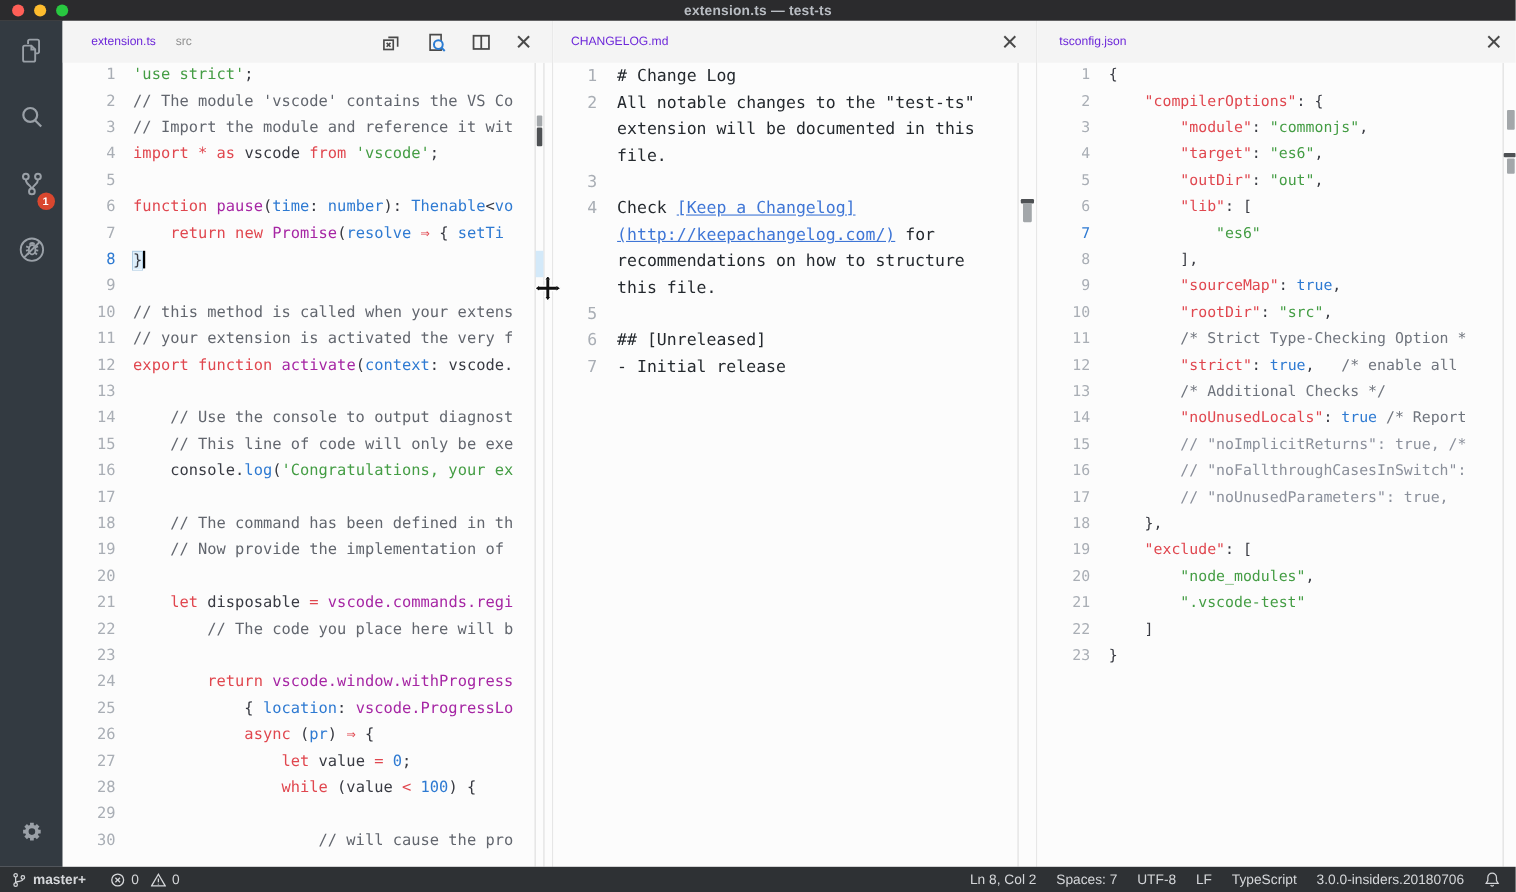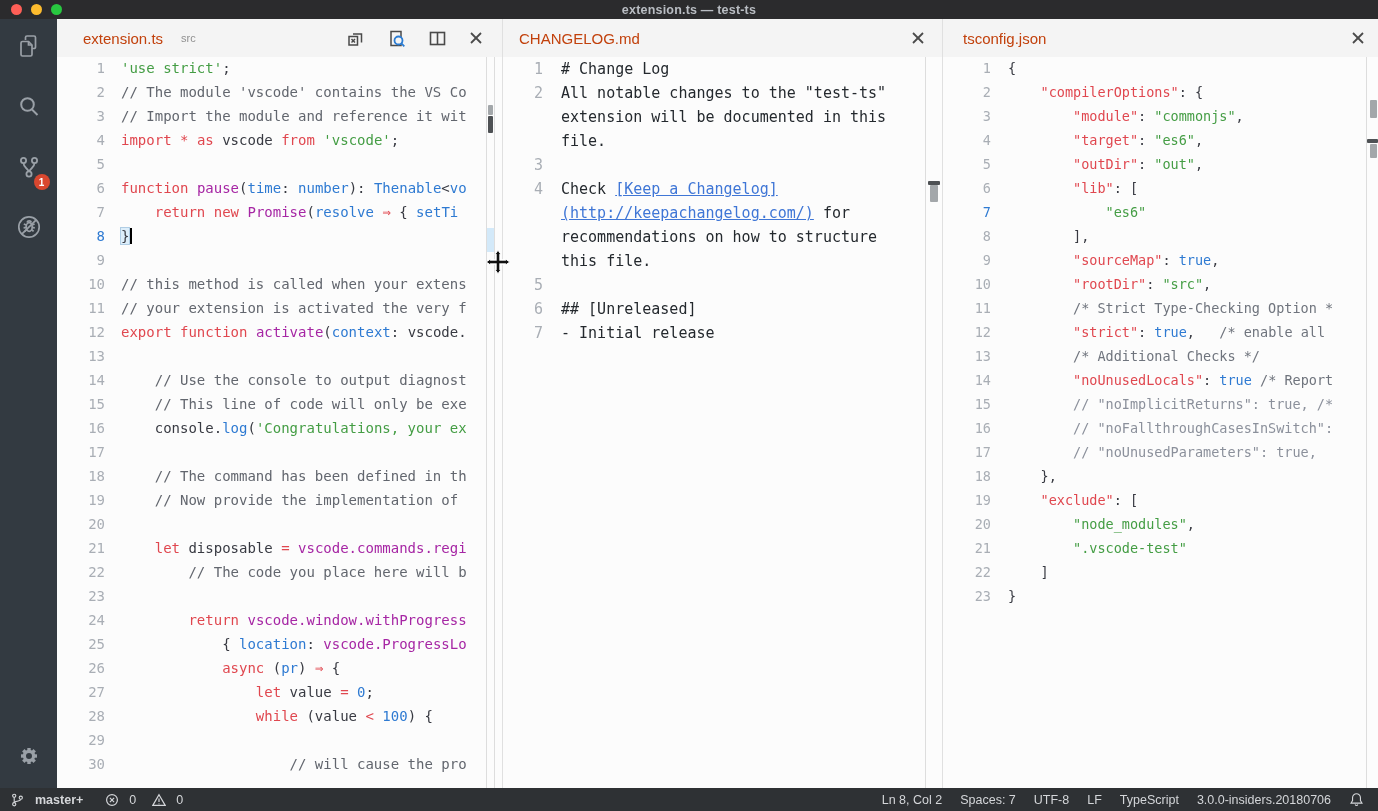--- a/index.html
+++ b/index.html
@@ -31,21 +31,21 @@
   
   .editors{flex:1;display:flex;min-width:0}
   .pane{position:relative;display:flex;flex-direction:column;background:var(--c-editor)}
   .pane-1{width:445px;flex:none;border-right:1px solid #e0e0e0}
   .pane-2{width:439px;flex:none;border-right:1px solid #e0e0e0}
   .pane-3{flex:1;min-width:0}
   .pane-header{height:38px;flex:none;background:var(--c-header);display:flex;align-items:center}
   .pane-1 .pane-header{padding:0 18px 0 26px}
   .pane-2 .pane-header{padding:0 16px 0 16px}
   .pane-3 .pane-header{padding:0 12px 0 20px}
-  .pane-title{font-size:15px;color:#c2410c;white-space:nowrap}
+  .pane-title{font-size:11px;color:#6d28d9;white-space:nowrap}
   .pane-detail{font-size:11px;color:#909090;margin-left:18px}
   .hdr-actions{margin-left:auto;display:flex;align-items:center;gap:20px}
   .hdr-icon{cursor:pointer;display:flex}
   .pane-content{flex:1;position:relative;overflow:hidden;padding-top:3px}
 
   
   .row{display:flex;height:24px;line-height:24px}
   .gutter{flex:none;text-align:right;color:#a9aeb5}
   .gutter.active{color:#2e7ad2}
   .code{flex:none;white-space:pre}
@@ -70,21 +70,21 @@
   .ch-2{right:0;width:16px}
   .ch-3{right:0;width:11px}
   .thumb{position:absolute;border-radius:1px}
   .t-gray{background:#a3a7aa}.t-dark{background:#4e5154}
   .ov-cursor{position:absolute;left:0;right:0;top:171px;height:24px;background:#d3e9f9}
 
   
   .statusbar{position:absolute;bottom:0;left:0;right:0;height:23px;background:var(--c-statusbar);
              display:flex;align-items:center;color:#d4d6d9;font-size:12.5px}
   .sb-left{display:flex;align-items:center;gap:6px;padding-left:10px}
-  .sb-item{display:flex;align-items:center;gap:10px;cursor:pointer}
+  .sb-item{display:flex;align-items:center;gap:5px;cursor:pointer}
   .sb-gap{width:10px}
   .sb-right{margin-left:auto;display:flex;align-items:center;gap:18px;padding-right:14px}
 
   .mouse{position:absolute;left:486px;top:250px;z-index:99;pointer-events:none}
 </style>
 </head>
 <body style="--c-titlebar: #2b2b2d; --c-activitybar: #333a41; --c-statusbar: #2e3134; --c-header: #f4f4f4; --c-editor: #fcfcfc; --c-badge: #d9472f; --tk-kw: #e0474f; --tk-str: #449d44; --tk-fn: #a626a4; --tk-blu: #2e7ad2; --tk-cmt: #62666e; --tk-pln: #383a42; --tk-c1: #6f747d; --tk-c2: #8b909b; --tk-txt: #24292e; --tk-link: #3f76d6;">
 
 <div class="titlebar">
   <div class="lights">

